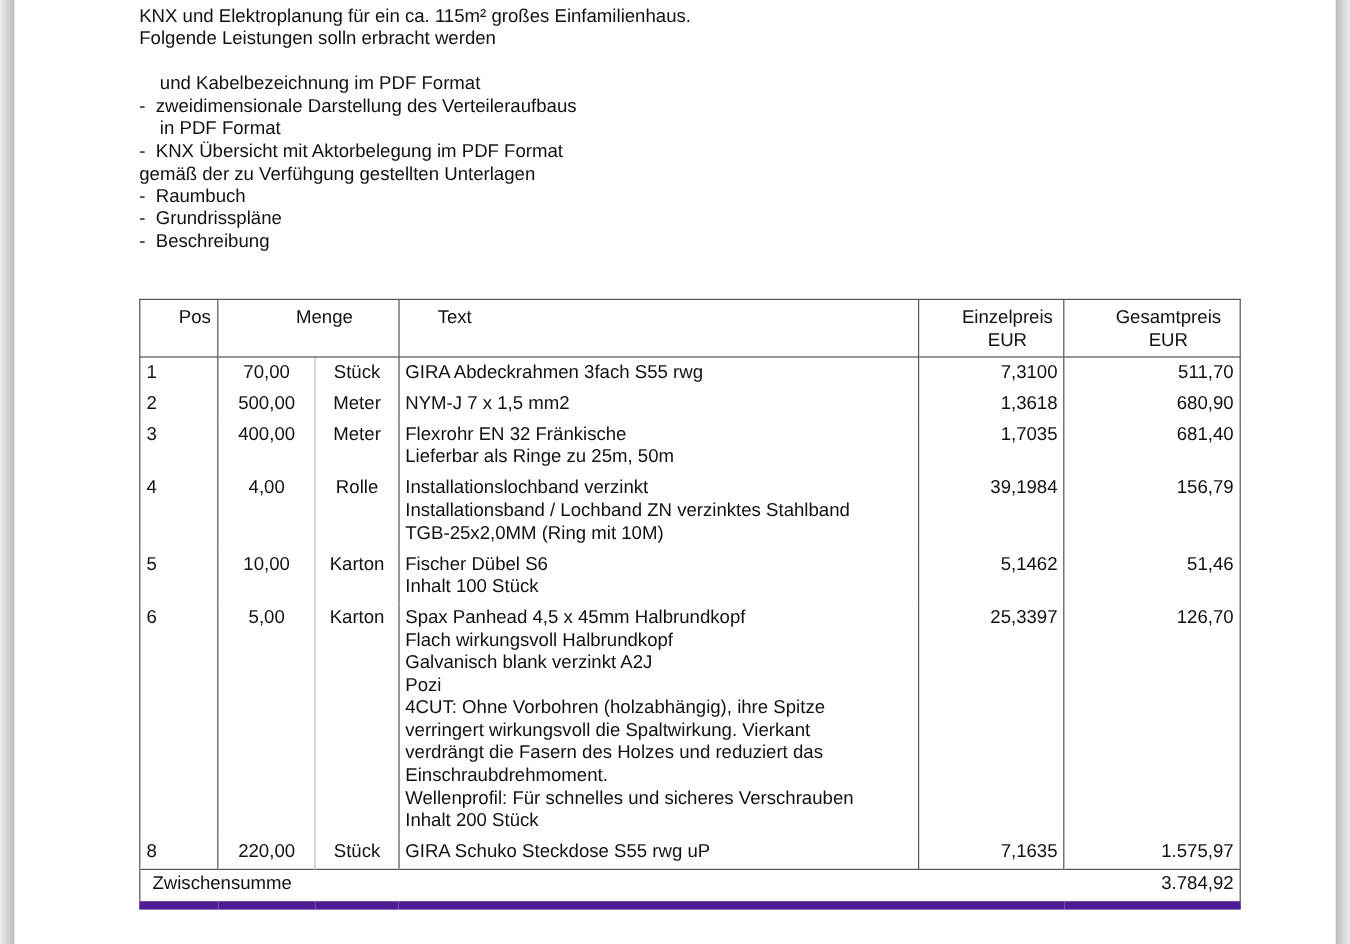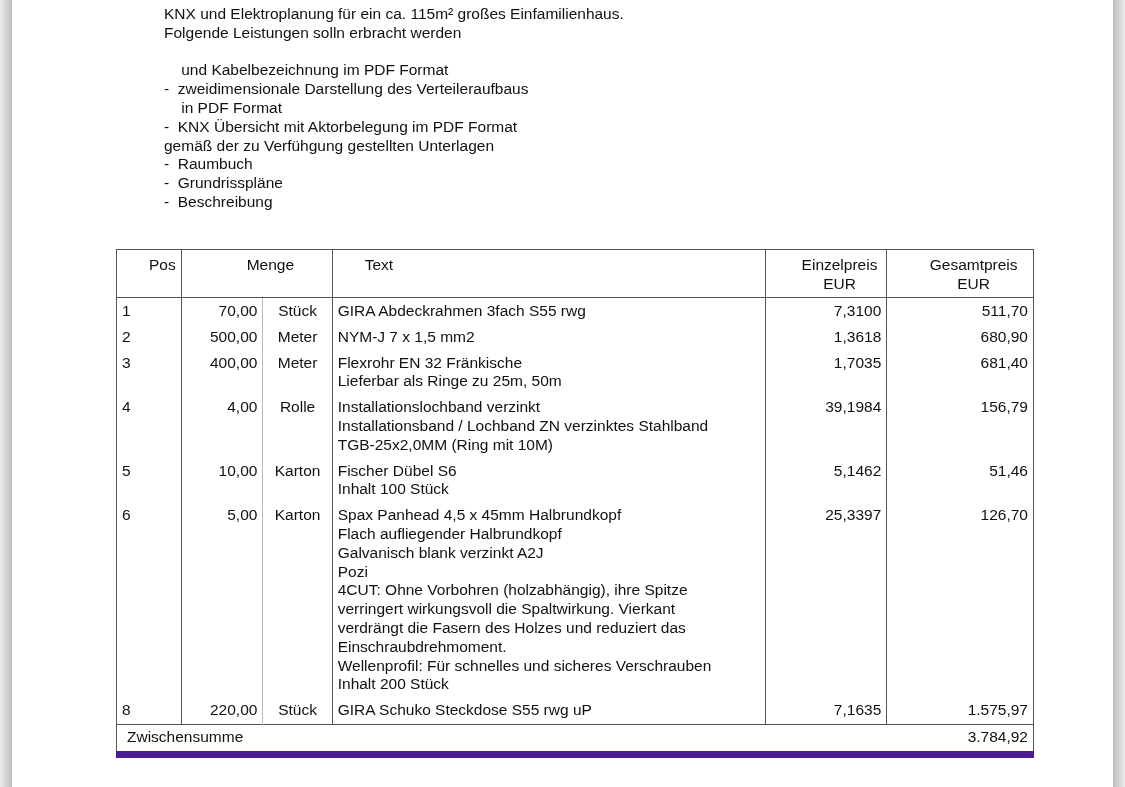--- a/index.html
+++ b/index.html
@@ -19,21 +19,21 @@
       background: linear-gradient(to right, #bdbdbd, #ececec);
     }
     .page {
       position: absolute; left: 12px; top: 0; width: 1101px; height: 787px;
       background: #ffffff;
     }
     .intro {
       position: absolute; left: 104px; top: 5px;
       font-size: 15.5px; line-height: 18.8px;
     }
-    .intro .line { white-space: pre; height: 18.8px; margin-left: 48px; }
+    .intro .line { white-space: pre; height: 18.8px; }
     .intro .gap { height: 18.8px; }
 
     table.items {
       position: absolute; left: 104px; top: 249px;
       width: 918px;
       border-collapse: collapse;
       font-size: 15.5px; line-height: 18.8px;
     }
     table.items td, table.items th {
       border-left: 1px solid #555;
@@ -46,21 +46,21 @@
       border-top: 1px solid #555;
       border-bottom: 1px solid #555;
       height: 48px;
       padding-top: 6px;
       box-sizing: border-box;
       padding-left: 32px;
     }
     table.items tbody tr td { padding-top: 3px; padding-bottom: 4px; }
     table.items tbody tr:first-child td { padding-top: 4px; }
     .c-pos { width: 31px; text-align: left; }
-    .c-qty { width: 70px; text-align: right; border-right: 1px solid #bbb !important; }
+    .c-qty { width: 70px; text-align: center; border-right: 1px solid #bbb !important; }
     .c-unit { width: 58px; text-align: center; border-left: 1px solid #bbb !important; }
     .c-text { width: 420px; text-align: left; }
     .c-ep { width: 110px; text-align: right; }
     .c-gp { width: 135px; text-align: right; }
     th.c-menge { text-align: center; }
     th.c-ep, th.c-gp { text-align: center; }
     .text-line { display: block; white-space: pre; }
     tr.sum td {
       border-top: 1px solid #555;
       border-bottom: 7px solid #4c1d95;
@@ -160,21 +160,21 @@
           </td>
           <td class="c-ep">5,1462</td>
           <td class="c-gp">51,46</td>
         </tr>
         <tr>
           <td class="c-pos">6</td>
           <td class="c-qty">5,00</td>
           <td class="c-unit">Karton</td>
           <td class="c-text">
             <span class="text-line">Spax Panhead 4,5 x 45mm Halbrundkopf</span>
-            <span class="text-line">Flach aufliegender Halbrundkopf</span>
+            <span class="text-line">Flach wirkungsvoll Halbrundkopf</span>
             <span class="text-line">Galvanisch blank verzinkt A2J</span>
             <span class="text-line">Pozi</span>
             <span class="text-line">4CUT: Ohne Vorbohren (holzabhängig), ihre Spitze</span>
             <span class="text-line">verringert wirkungsvoll die Spaltwirkung. Vierkant</span>
             <span class="text-line">verdrängt die Fasern des Holzes und reduziert das</span>
             <span class="text-line">Einschraubdrehmoment.</span>
             <span class="text-line">Wellenprofil: Für schnelles und sicheres Verschrauben</span>
             <span class="text-line">Inhalt 200 Stück</span>
           </td>
           <td class="c-ep">25,3397</td>

